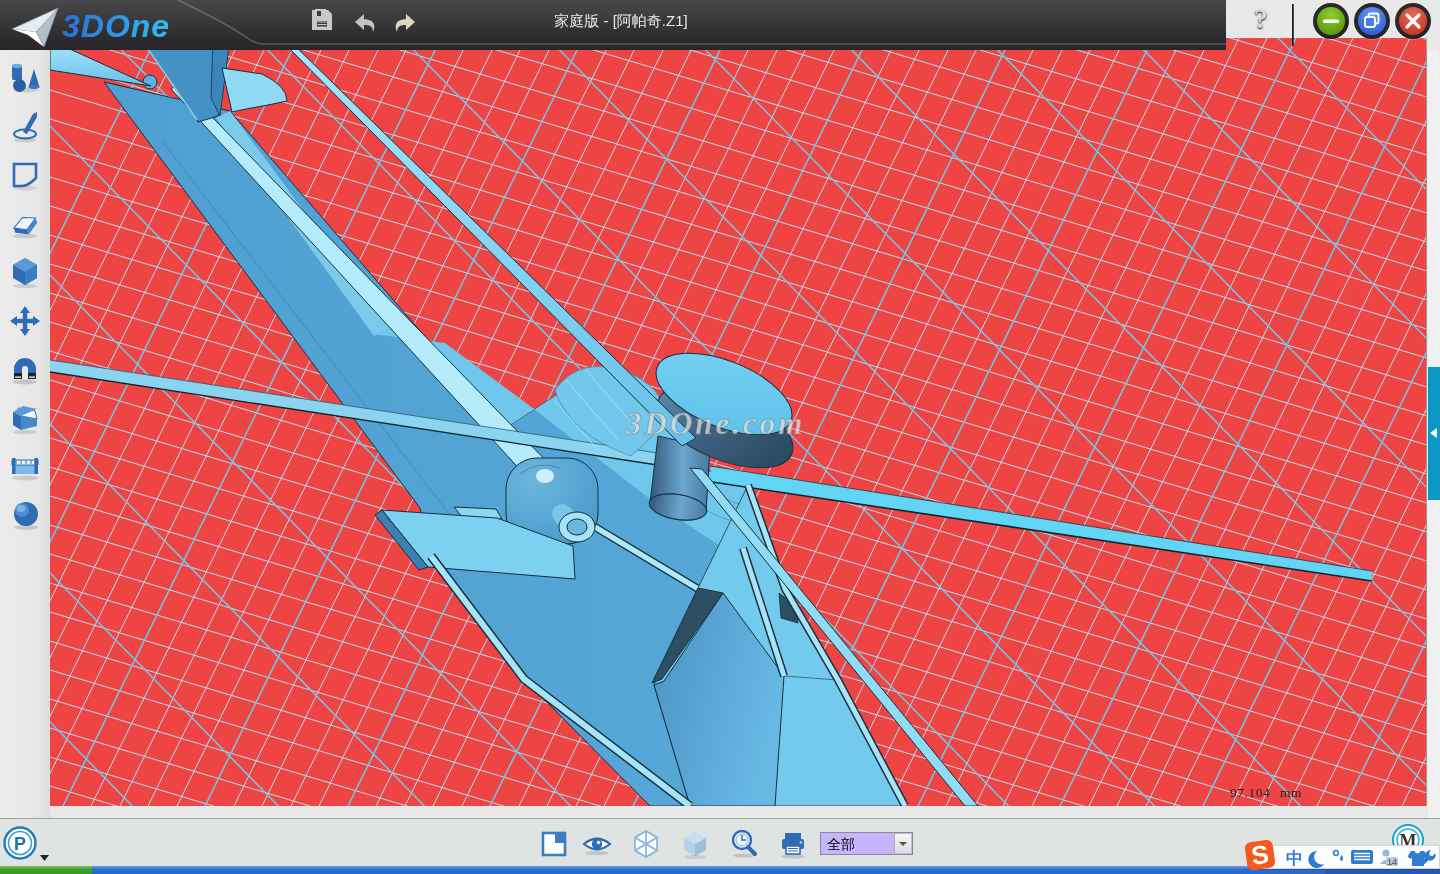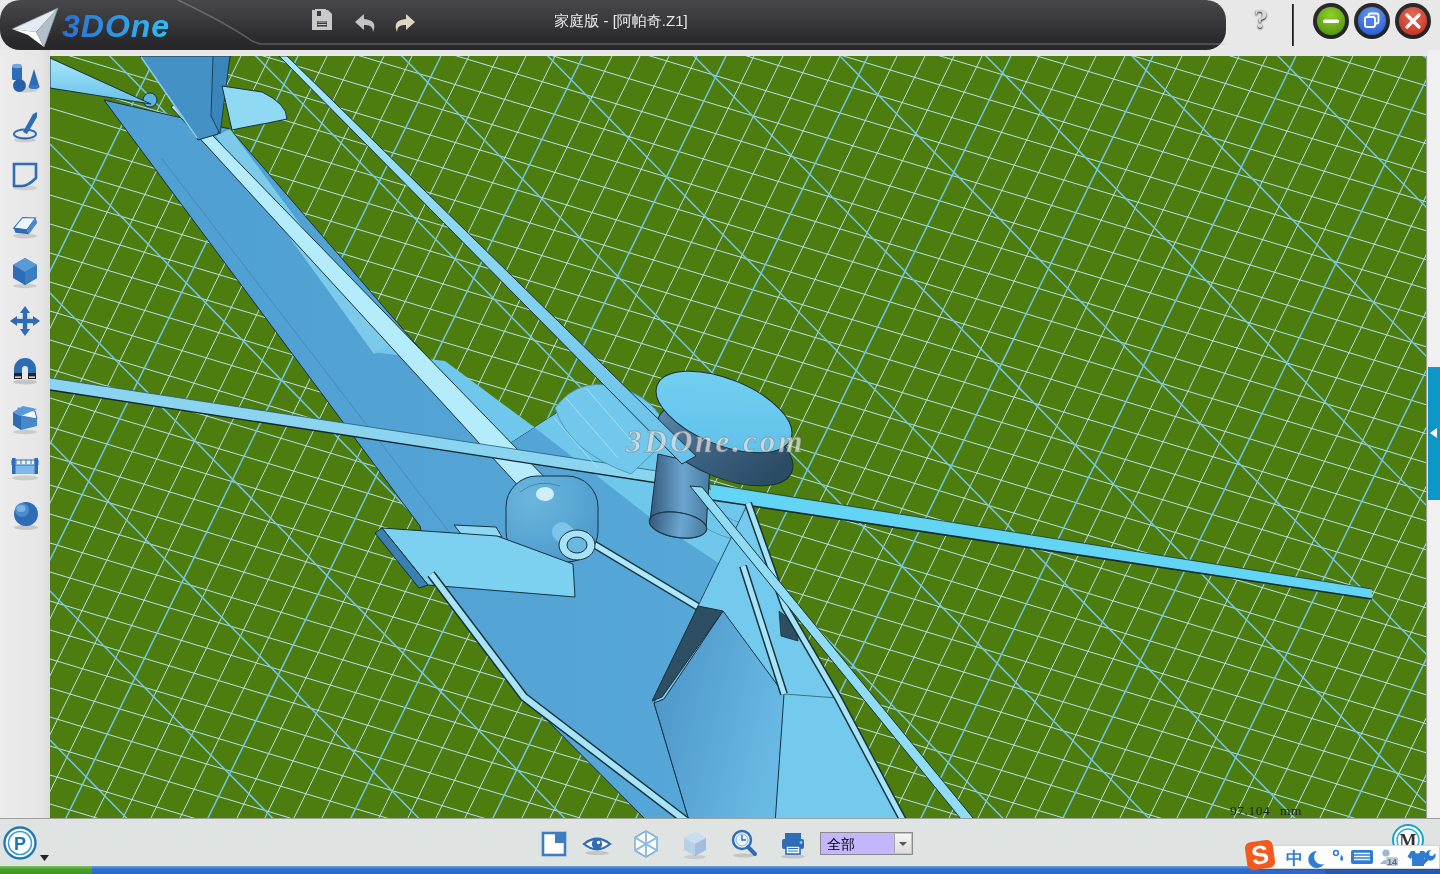--- a/index.html
+++ b/index.html
@@ -1,31 +1,31 @@
 <!DOCTYPE html>
 <html><head>
 <meta charset="utf-8">
 <style>
   * { margin:0; padding:0; box-sizing:border-box; }
   html,body { width:1440px; height:874px; overflow:hidden; font-family:"Liberation Sans",sans-serif; background:#e8e8e8; }
   #topbar { position:absolute; left:0; top:0; width:1226px; height:50px;
-    background:linear-gradient(#48484b 0%, #3a3a3d 40%, #2c2c2e 75%, #272729 100%);border-radius:20px; }
+    background:linear-gradient(#48484b 0%, #3a3a3d 40%, #2c2c2e 75%, #272729 100%); }
   #topbar .swoosh { position:absolute; left:0; top:0; width:100%; height:100%; }
   #logo { position:absolute; left:6px; top:2px; }
   #ttl { position:absolute; left:16px; right:0; top:12px; text-align:center; color:#e8e8e8; font-size:15px; }
   #qmark { position:absolute; left:1254px; top:3px; color:#d8d8d8; font-size:28px; font-weight:bold; font-family:"Liberation Serif",serif; text-shadow:0 1px 2px #000;}
   #sep1 { position:absolute; left:1292px; top:4px; width:1px; height:42px; background:#1d1d1f; box-shadow:1px 0 0 #4a4a4d; }
   .winbtn { position:absolute; top:3px; width:36px; height:36px; border-radius:50%;
      background:radial-gradient(circle at 50% 40%, #2a2a2c 55%, #151517 100%); box-shadow:0 1px 1px rgba(255,255,255,.25);}
   .winbtn .inner { position:absolute; left:4px; top:4px; width:28px; height:28px; border-radius:50%; }
   #btnmin .inner { background:radial-gradient(circle at 50% 30%, #8fd02c, #5a9c10 75%); }
   #btnmax .inner { background:radial-gradient(circle at 50% 30%, #6f9ef5, #2f62d8 75%); }
   #btncls .inner { background:radial-gradient(circle at 50% 30%, #e66a57, #c93a2b 75%); }
   #toolbar { position:absolute; left:0; top:50px; width:50px; height:768px; background:linear-gradient(90deg,#ececec,#e6e6e6 80%,#dcdcdc); }
-  #canvas { position:absolute; left:50px; top:56px; width:1377px; height:768px; background:#4d7c0f; overflow:hidden; border-right:1px solid #9a9a9a; }
+  #canvas { position:absolute; left:50px; top:38px; width:1377px; height:768px; background:#ef4444; overflow:hidden; border-right:1px solid #9a9a9a; }
   #rightgut { position:absolute; left:1428px; top:50px; width:12px; height:768px; background:#f0f0f0; }
   #sidetab { position:absolute; left:1428px; top:367px; width:12px; height:133px; background:#0d97c6; }
   #sidetab:after { content:""; position:absolute; left:2px; top:61px; border-right:7px solid #fff; border-top:5px solid transparent; border-bottom:5px solid transparent; }
   #botbar { position:absolute; left:0; top:818px; width:1440px; height:48px; background:#dfe3e2; border-top:1px solid #a0a0a0; }
   #taskbar { position:absolute; left:0; top:866px; width:1440px; height:8px; background:linear-gradient(#6e9fe2,#3070d0 40%,#2a66c4); }
   #taskgreen { position:absolute; left:0; top:866px; width:92px; height:8px; background:linear-gradient(#7cc45e,#47a030 40%,#3f9428); }
   #taskdark { position:absolute; left:1325px; top:866px; width:115px; height:8px; background:linear-gradient(#5b8fd8,#2762be 40%,#1f58ae); }
   #mmspan { position:absolute; left:1180px; top:747px; width:165px; text-align:left; font-family:"Liberation Serif",serif; font-size:13.5px; color:#222; letter-spacing:0.5px; word-spacing:6px;}
   #dropdown { position:absolute; left:820px; top:13px; width:93px; height:23px; background:#c4b5fd; border:1px solid #8a8a8a; font-size:14px; color:#000; }
   #dropdown span { position:absolute; left:6px; top:3px; }

